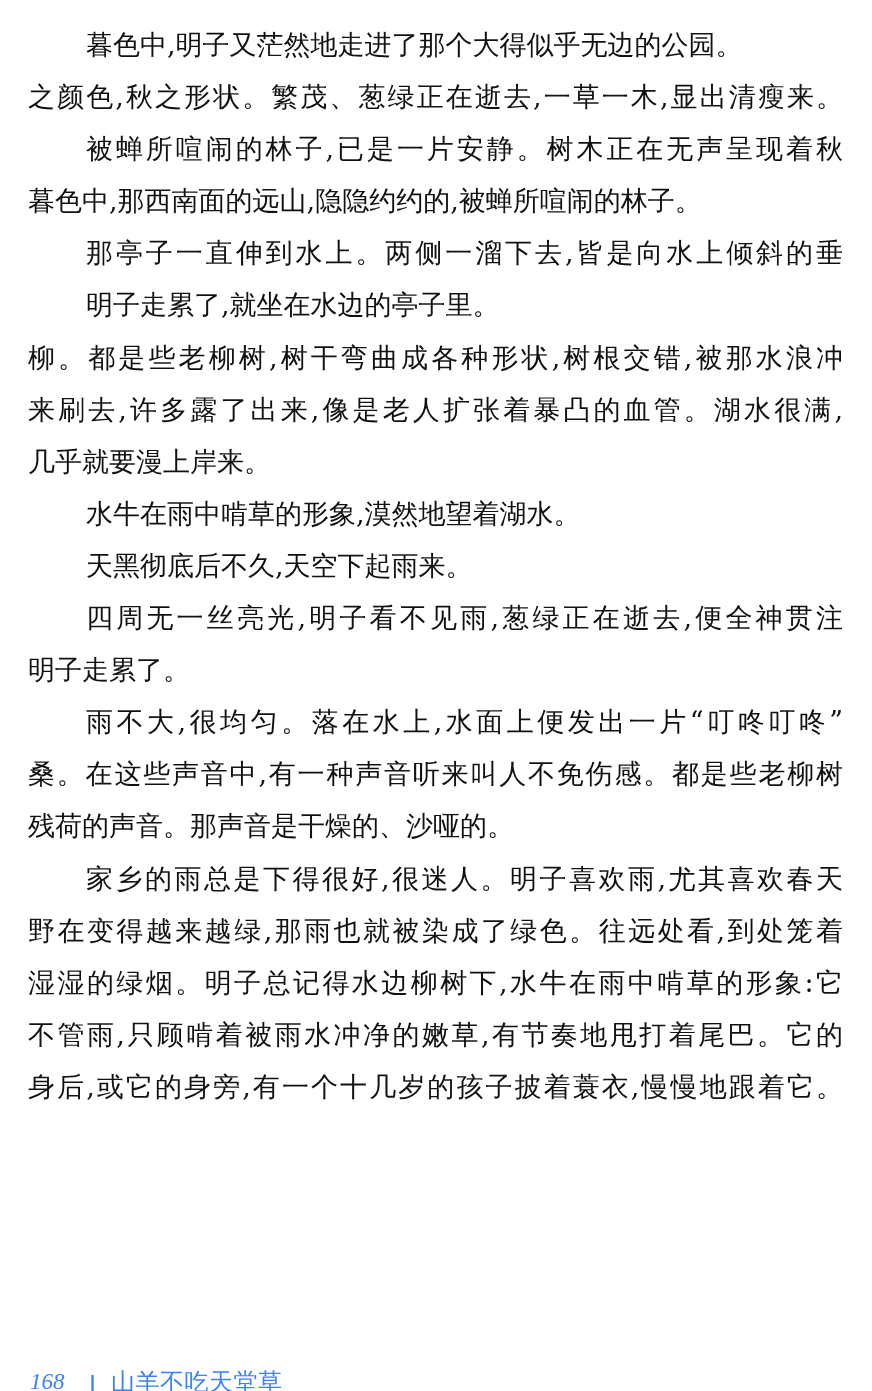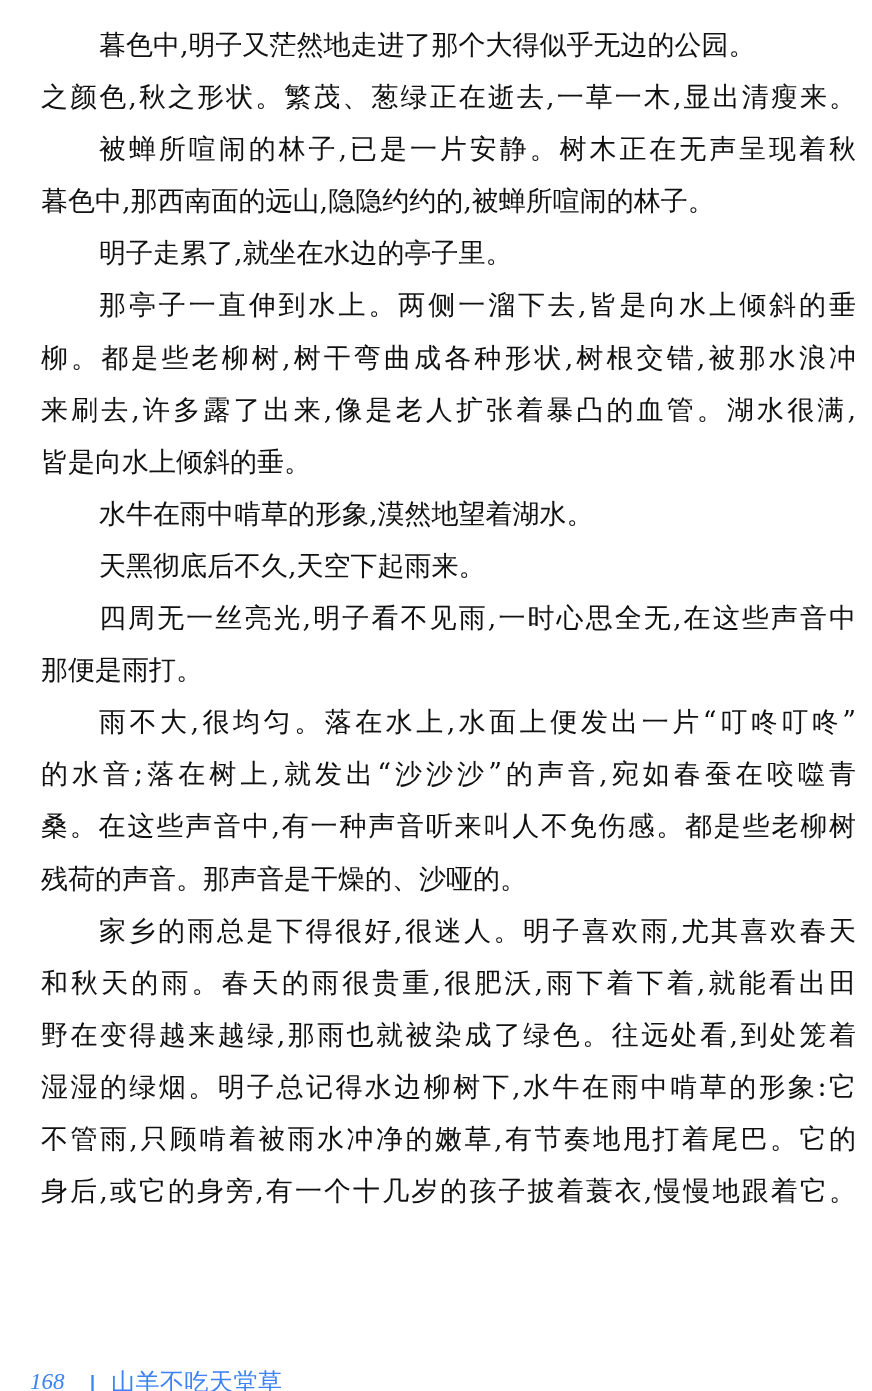--- a/index.html
+++ b/index.html
@@ -12,21 +12,20 @@
     height: 1391px;
     position: relative;
     overflow: hidden;
     color: #111111;
   }
   .page {
     position: absolute;
     left: 28px;
     top: 19px;
     width: 815px;
-    margin-left: 13px;
   }
   .line {
     height: 52.1px;
     line-height: 52.1px;
     font-family: "DejaVu Serif", "Liberation Serif", serif;
     font-size: 27px;
     white-space: nowrap;
     text-align: justify;
     text-align-last: justify;
     letter-spacing: 0;
@@ -71,42 +70,40 @@
 <body>
 
 <div class="page">
 
   <div class="line indent last">暮色中,明子又茫然地走进了那个大得似乎无边的公园。</div>
 
   <div class="line">之颜色,秋之形状。繁茂、葱绿正在逝去,一草一木,显出清瘦来。</div>
   <div class="line indent">被蝉所喧闹的林子,已是一片安静。树木正在无声呈现着秋</div>
   <div class="line last">暮色中,那西南面的远山,隐隐约约的,被蝉所喧闹的林子。</div>
 
+  <div class="line indent">那亭子一直伸到水上。两侧一溜下去,皆是向水上倾斜的垂</div>
+
   <div class="line indent last">明子走累了,就坐在水边的亭子里。</div>
-
-  <div class="line indent">那亭子一直伸到水上。两侧一溜下去,皆是向水上倾斜的垂</div>
   <div class="line">柳。都是些老柳树,树干弯曲成各种形状,树根交错,被那水浪冲</div>
   <div class="line">来刷去,许多露了出来,像是老人扩张着暴凸的血管。湖水很满,</div>
-  <div class="line last">皆是向水上倾斜的垂。</div>
+  <div class="line last">几乎就要漫上岸来。</div>
 
   <div class="line indent last">水牛在雨中啃草的形象,漠然地望着湖水。</div>
 
   <div class="line indent last">天黑彻底后不久,天空下起雨来。</div>
 
-  <div class="line indent">四周无一丝亮光,明子看不见雨,一时心思全无,在这些声音中</div>
-  <div class="line last">那便是雨打。</div>
+  <div class="line indent">四周无一丝亮光,明子看不见雨,葱绿正在逝去,便全神贯注</div>
+  <div class="line last">明子走累了。</div>
 
   <div class="line indent">雨不大,很均匀。落在水上,水面上便发出一片“叮咚叮咚”</div>
-  <div class="line">的水音;落在树上,就发出“沙沙沙”的声音,宛如春蚕在咬噬青</div>
   <div class="line">桑。在这些声音中,有一种声音听来叫人不免伤感。都是些老柳树</div>
   <div class="line last">残荷的声音。那声音是干燥的、沙哑的。</div>
 
 
   <div class="line indent">家乡的雨总是下得很好,很迷人。明子喜欢雨,尤其喜欢春天</div>
-  <div class="line">和秋天的雨。春天的雨很贵重,很肥沃,雨下着下着,就能看出田</div>
   <div class="line">野在变得越来越绿,那雨也就被染成了绿色。往远处看,到处笼着</div>
   <div class="line">湿湿的绿烟。明子总记得水边柳树下,水牛在雨中啃草的形象:它</div>
   <div class="line">不管雨,只顾啃着被雨水冲净的嫩草,有节奏地甩打着尾巴。它的</div>
   <div class="line">身后,或它的身旁,有一个十几岁的孩子披着蓑衣,慢慢地跟着它。</div>
 </div>
 
 <div class="footer">
   <span class="page-number">168</span>
   <span class="separator">|</span>
   <span class="book-title">山羊不吃天堂草</span>

